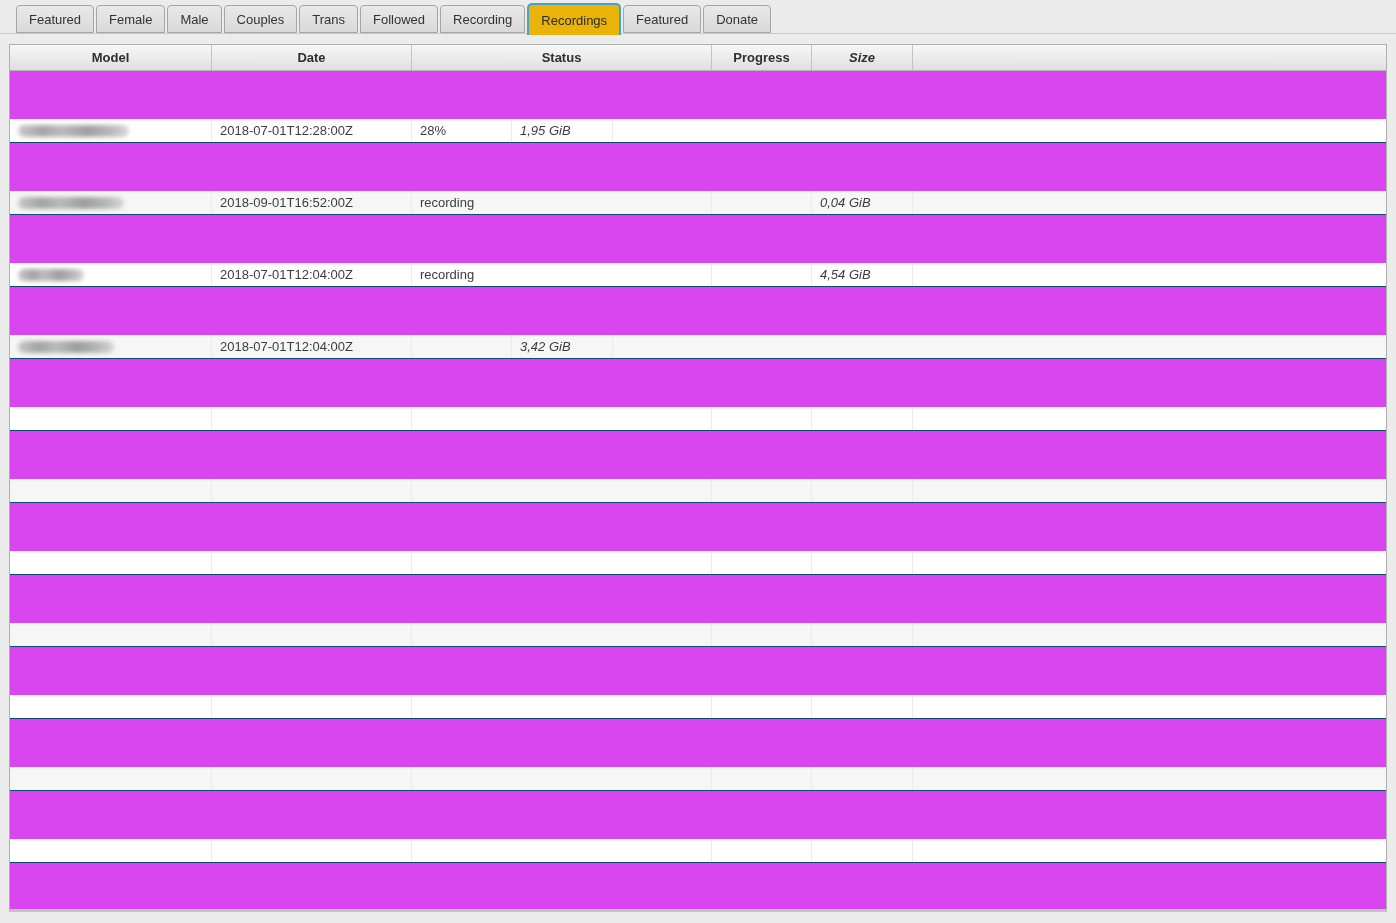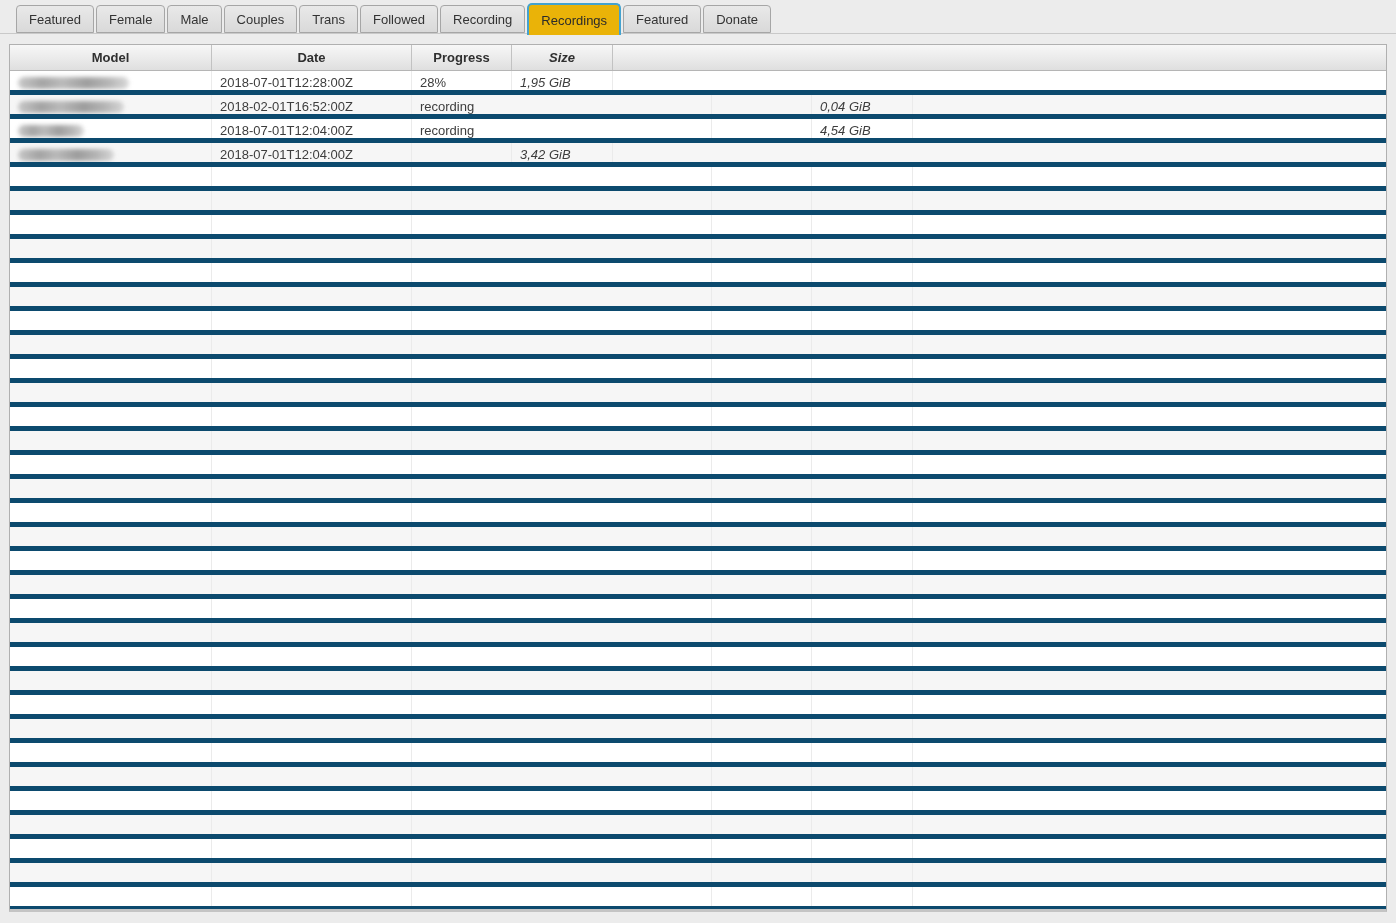--- a/index.html
+++ b/index.html
@@ -72,21 +72,22 @@
     line-height: 25px;
     border-right: 1px solid #c2c2c2;
     overflow: hidden;
   }
   .th.c-filler { border-right: none; }
 
   .tbody { flex: 1; }
   .tr {
     display: flex;
     height: 24px;
-    border-bottom: 5px solid #0c4a6e;
+    border-bottom: 1px solid #0c4a6e;
+    margin-top: 48px;
   }
   .tbody .tr:nth-child(even) { background: #f6f6f6; }
   .tbody .tr:nth-child(odd)  { background: #ffffff; }
   .td {
     font-size: 13px;
     color: #3d3d3d;
     line-height: 23px;
     padding-left: 8px;
     border-right: 1px solid #ebebeb;
     overflow: hidden;
@@ -146,20 +147,21 @@
   <div class="tab">
       <span>Donate</span>
     </div>
 </div>
 
 <div class="table-wrap">
 
   <div class="thead">
     <div class="th c-model">Model</div>
     <div class="th c-date">Date</div>
+    <div class="th c-status">Status</div>
     <div class="th c-progress">Progress</div>
     <div class="th c-size">Size</div>
     <div class="th c-filler"></div>
   </div>
 
   <div class="tbody">
 
     <div class="tr">
       <div class="td c-model">
           <div class="smudge" style="width:111px"></div>
@@ -167,21 +169,21 @@
       <div class="td c-date">2018-07-01T12:28:00Z</div>
       <div class="td c-progress">28%</div>
       <div class="td c-size">1,95 GiB</div>
       <div class="td c-filler"></div>
     </div>
 
     <div class="tr">
       <div class="td c-model">
           <div class="smudge" style="width:106px"></div>
         </div>
-      <div class="td c-date">2018-02-01T16:52:00Z</div>
+      <div class="td c-date">2018-09-01T16:52:00Z</div>
       <div class="td c-status">recording</div>
       <div class="td c-progress"></div>
       <div class="td c-size">0,04 GiB</div>
       <div class="td c-filler"></div>
     </div>
 
     <div class="tr">
       <div class="td c-model">
           <div class="smudge" style="width:66px"></div>
         </div>

